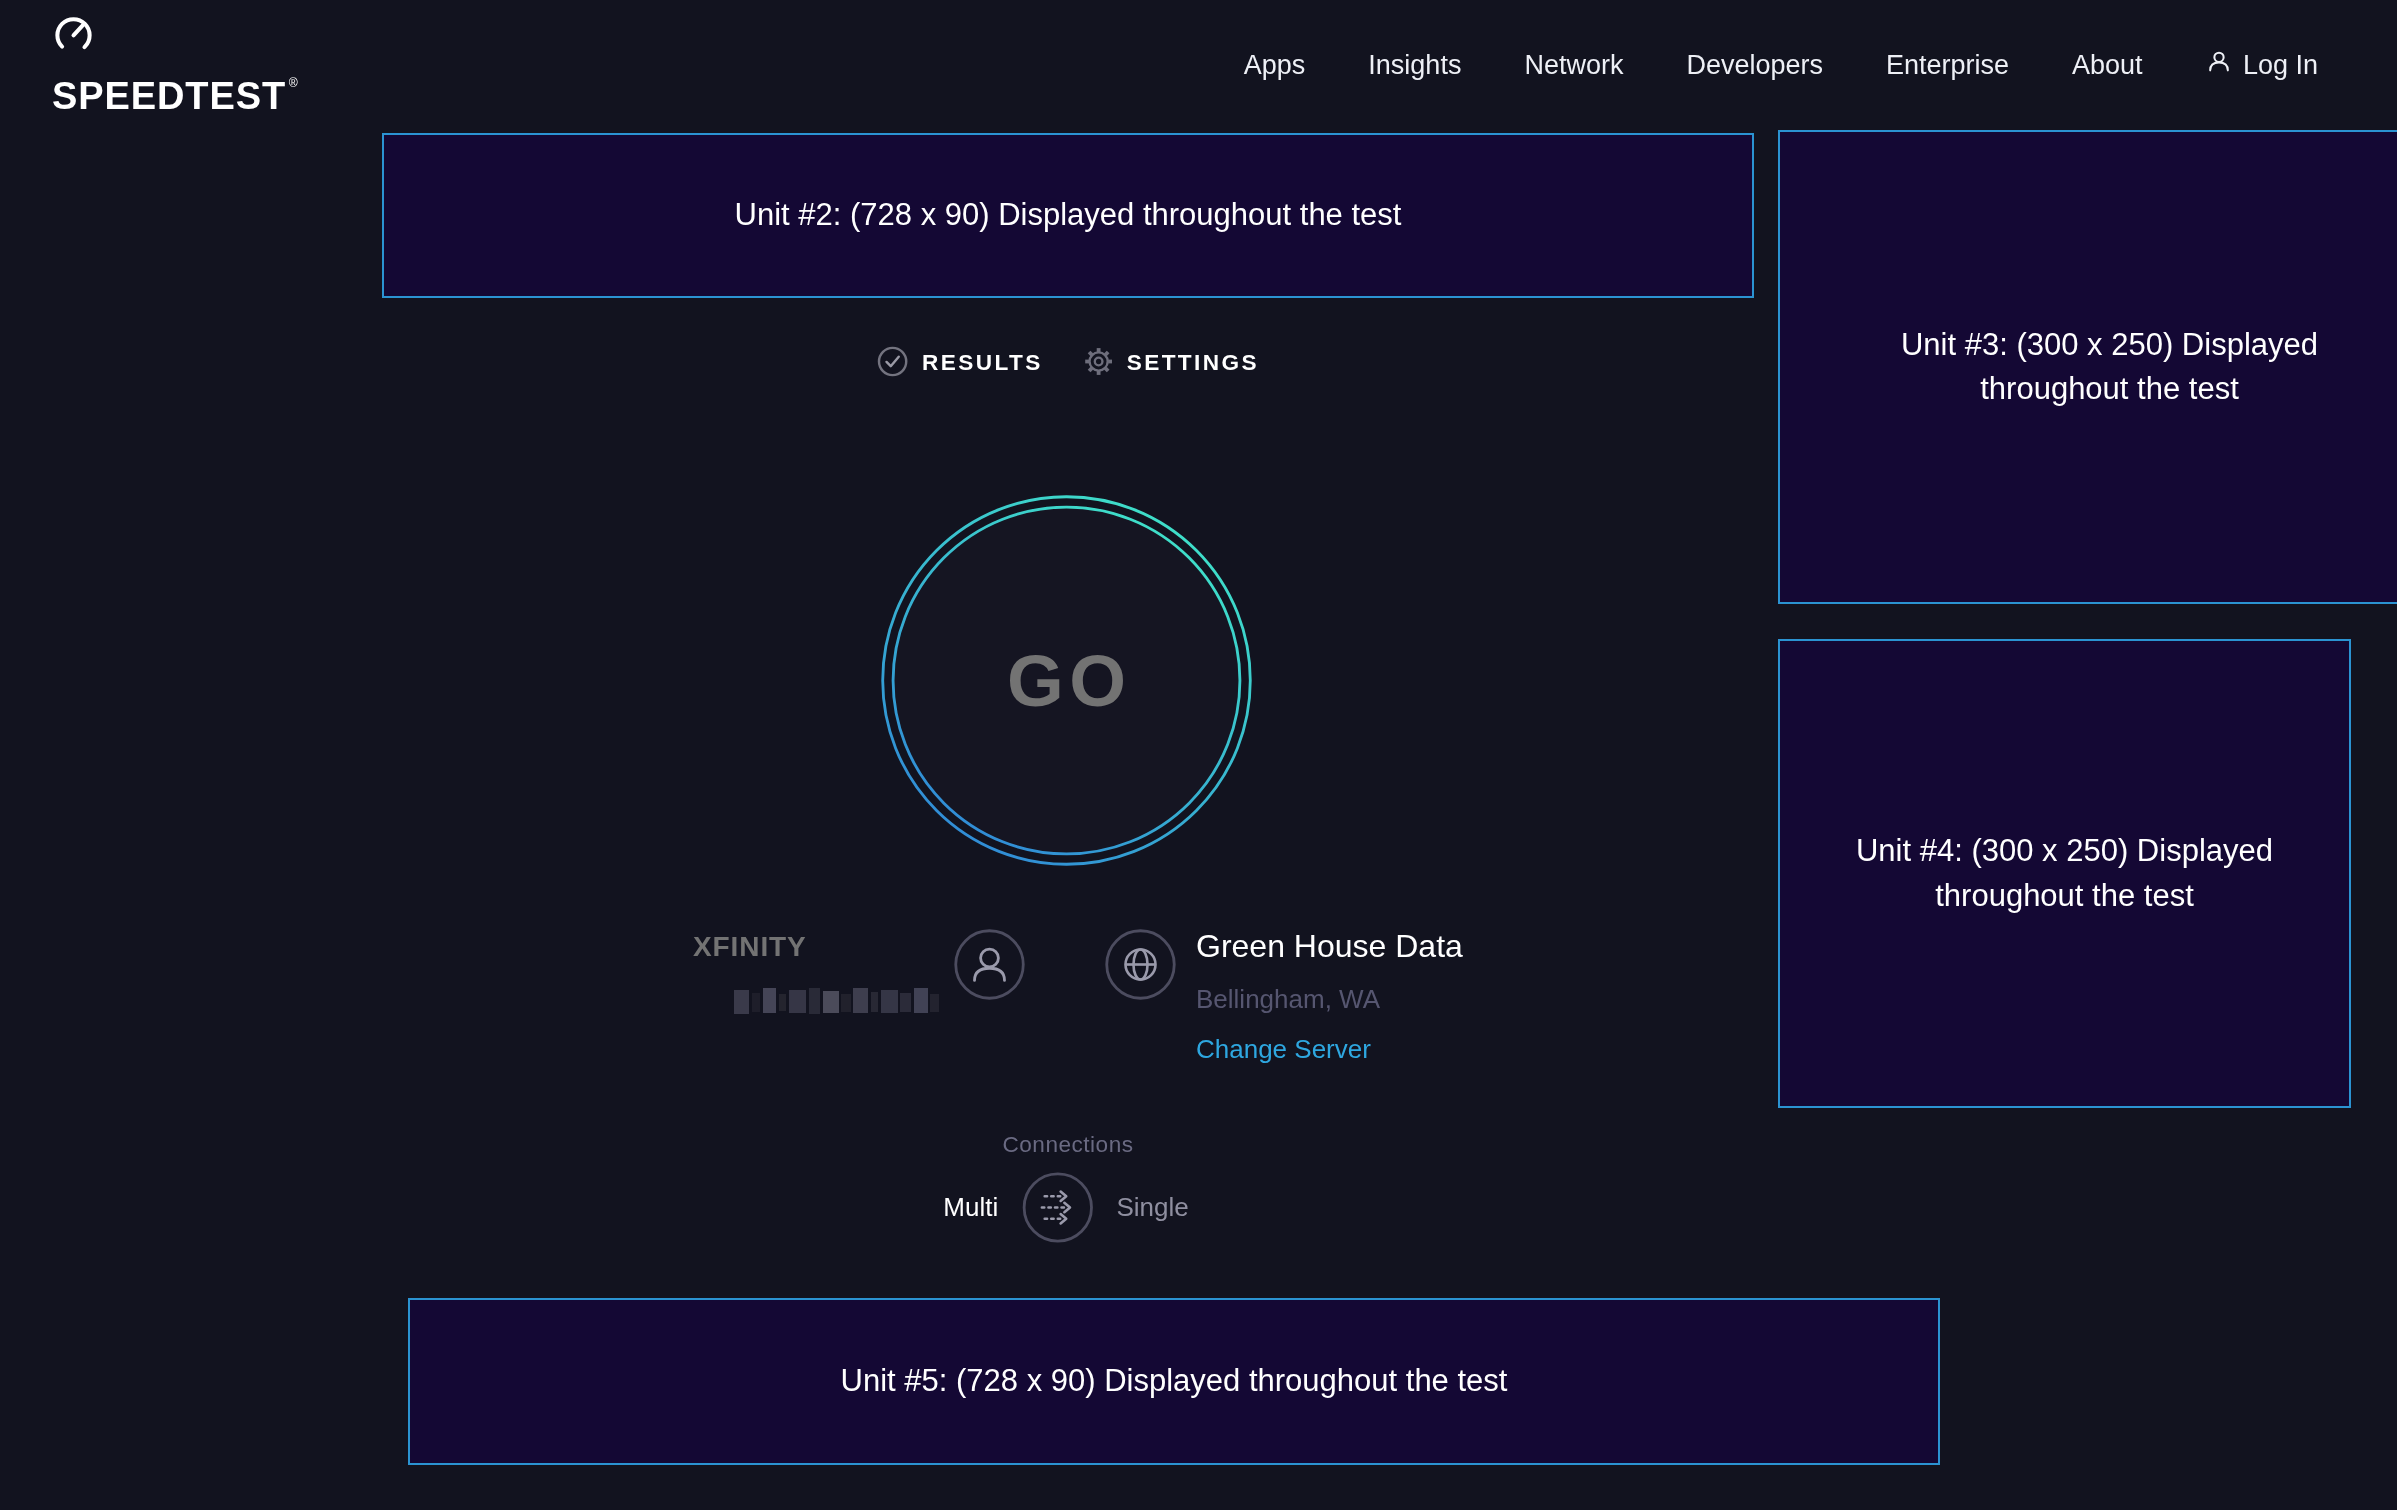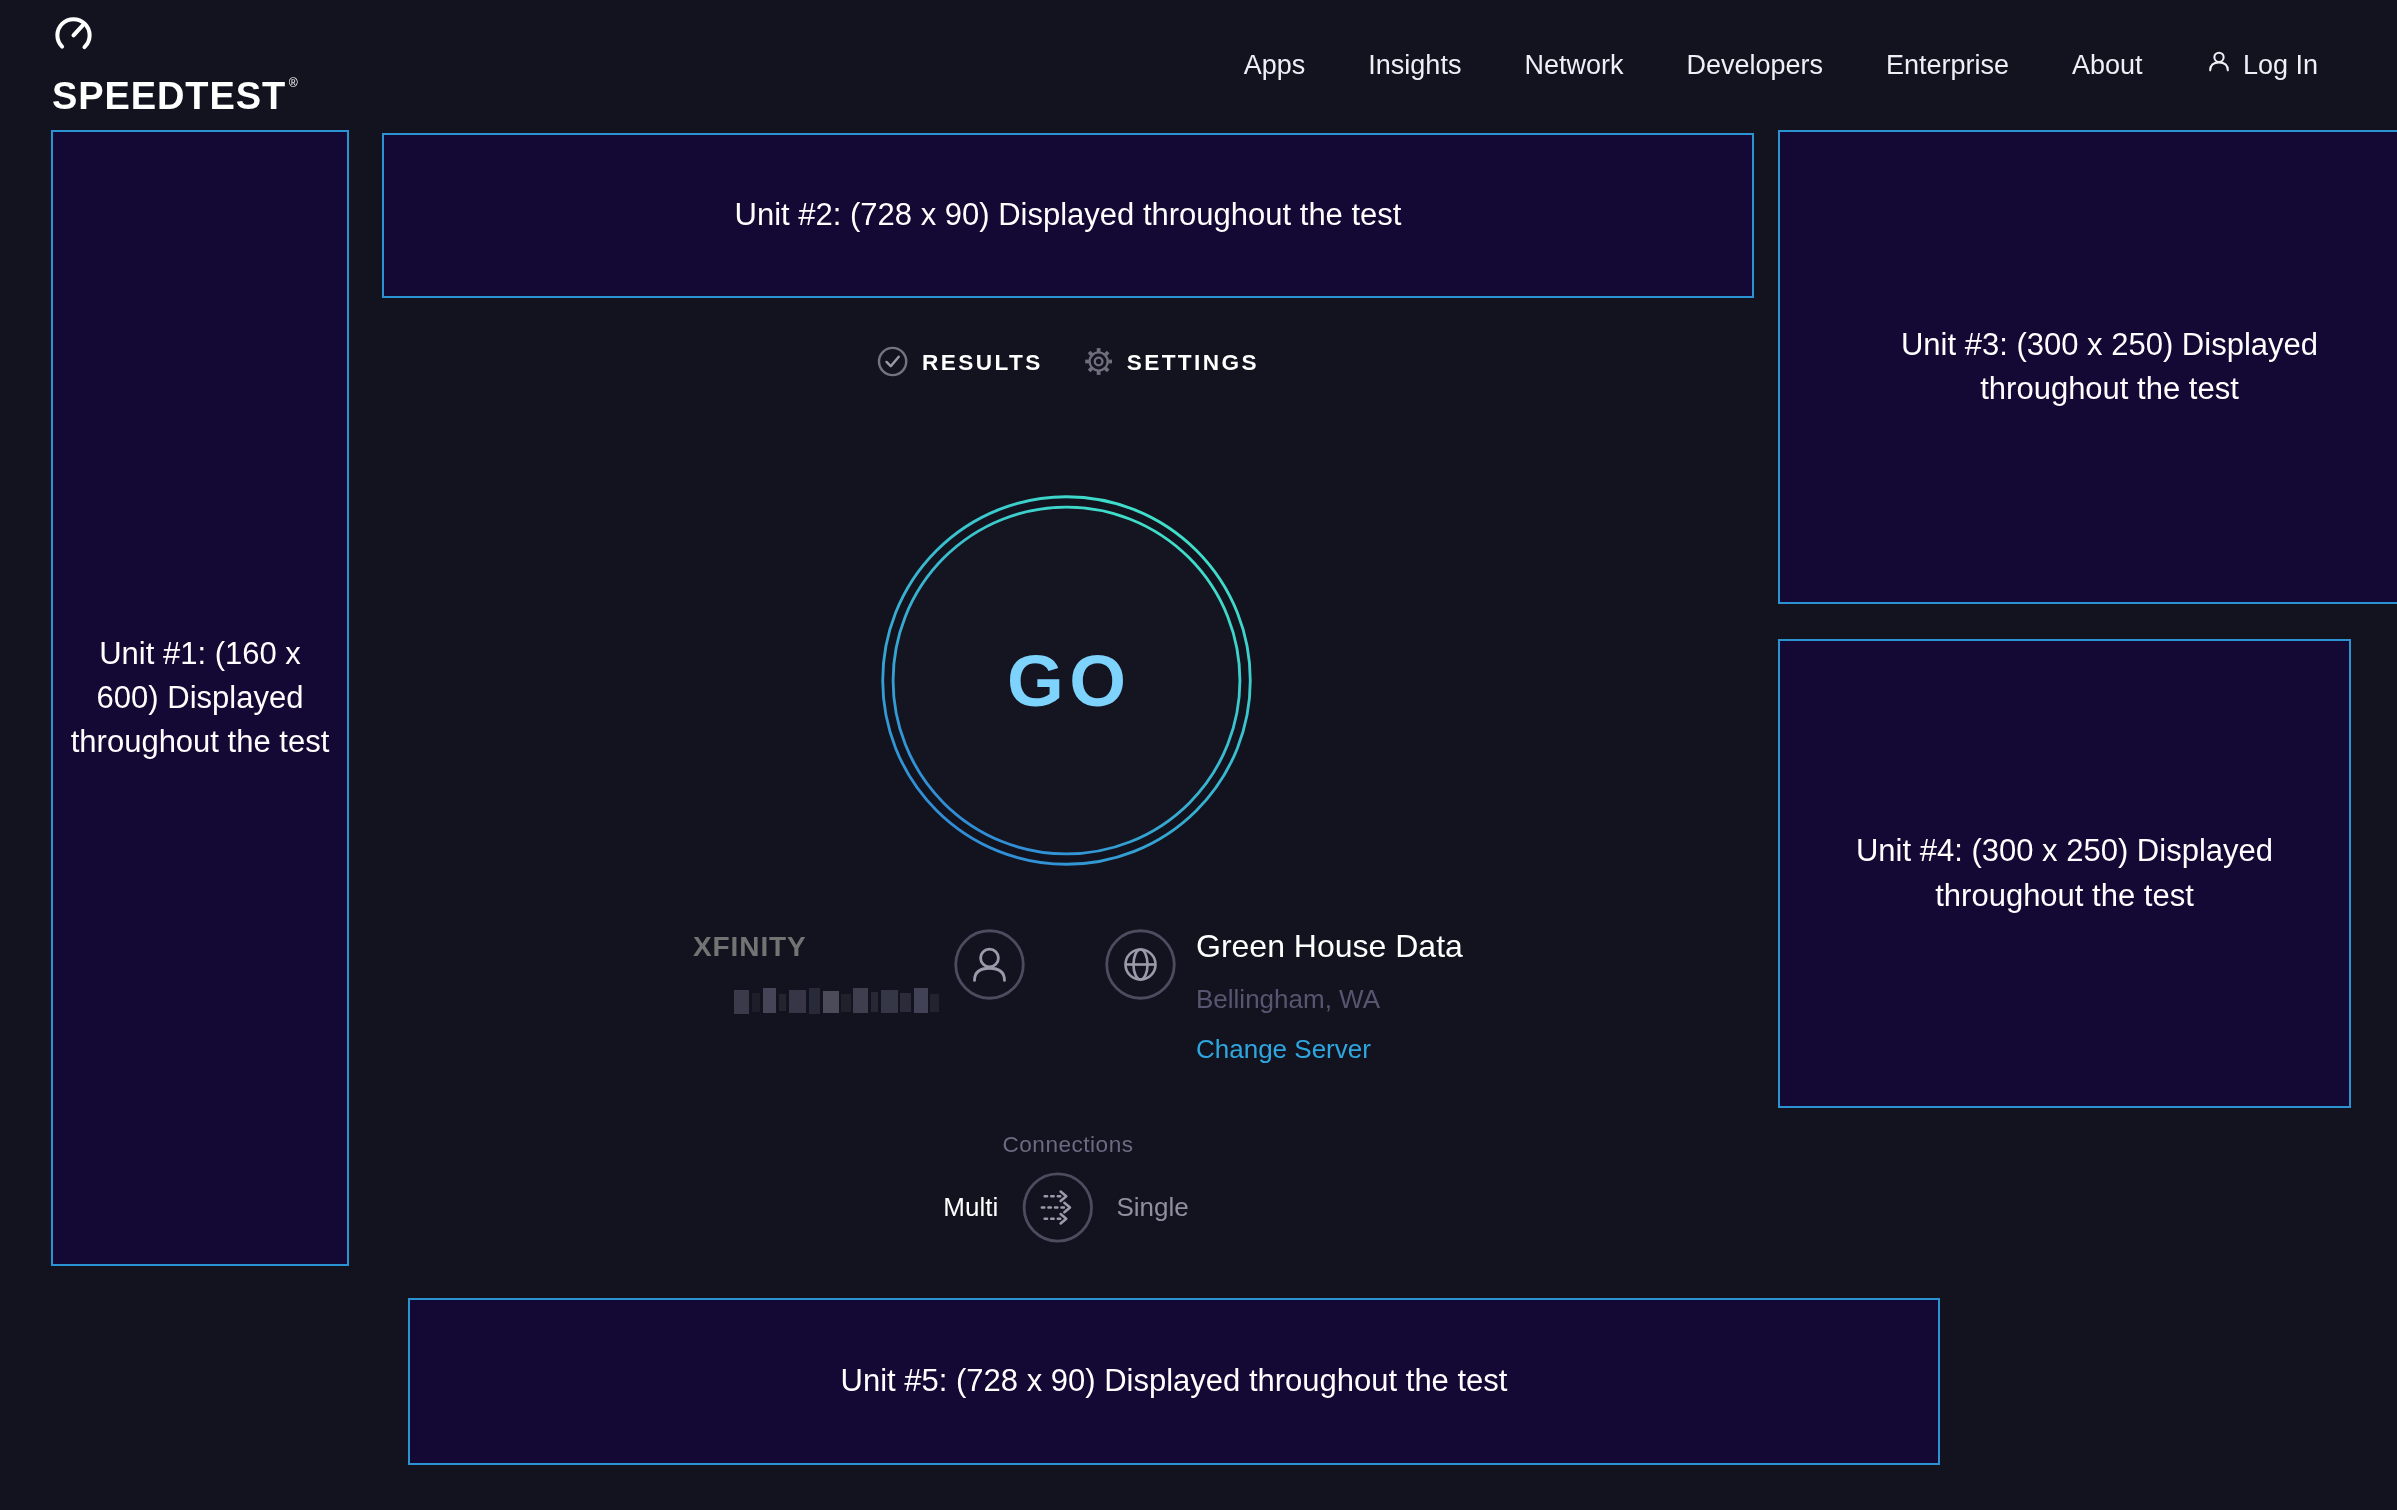--- a/index.html
+++ b/index.html
@@ -32,21 +32,21 @@
   
   .tabs{position:absolute;left:1068px;top:346px;transform:translateX(-50%);
     display:flex;align-items:center;gap:41px;}
   .tab{display:flex;align-items:center;gap:14px;cursor:pointer;}
   .tab-label{font-size:22.6px;font-weight:700;letter-spacing:2.4px;color:#fff;}
   
   .go-wrap{position:absolute;left:878px;top:492px;width:377px;height:377px;cursor:pointer;}
   .go-rings{position:absolute;left:0;top:0;}
   .go-label{position:absolute;left:0;top:0;width:377px;height:377px;
     display:flex;align-items:center;justify-content:center;
-    font-size:73px;font-weight:700;letter-spacing:5.6px;color:#7dd3fc;padding-left:5.6px;box-sizing:border-box;}
+    font-size:73px;font-weight:700;letter-spacing:5.6px;color:#737373;padding-left:5.6px;box-sizing:border-box;}
   
   .provider-name{position:absolute;left:693px;top:931px;width:245px;text-align:left;
     font-size:28px;font-weight:700;letter-spacing:0.9px;color:#737373;}
   .ip-blur{position:absolute;left:734px;top:988px;width:205px;height:28px;
     display:flex;align-items:flex-start;gap:2.8px;overflow:hidden;opacity:.92;}
   .ip-blur span{display:block;}
   .avatar-svg{position:absolute;}
   .server-block{position:absolute;left:1196px;top:927px;}
   .server-name{font-size:32px;color:#fff;line-height:38px;}
   .server-loc{font-size:26px;color:var(--muted-text,#565670);line-height:26px;margin-top:21px;}
@@ -89,21 +89,20 @@
           <svg width="26" height="26" viewBox="0 0 28 28" fill="none">
             <circle cx="14" cy="9" r="5" stroke="#eef0f6" stroke-width="2.2"></circle>
             <path d="M4.5 23 C4.5 16.5 9 14.5 14 14.5 C19 14.5 23.5 16.5 23.5 23" stroke="#eef0f6" stroke-width="2.2" stroke-linecap="round" fill="none"></path>
           </svg>
         </span>
         <span>Log In</span>
       </a>
     </div>
   </div>
 
-  <div class="ad-unit ad1">Unit #1: (160 x 600) Displayed throughout the test</div>
   <div class="ad-unit ad2">Unit #2: (728 x 90) Displayed throughout the test</div>
   <div class="ad-unit ad3">Unit #3: (300 x 250) Displayed throughout the test</div>
   <div class="ad-unit ad4">Unit #4: (300 x 250) Displayed throughout the test</div>
   <div class="ad-unit ad5">Unit #5: (728 x 90) Displayed throughout the test</div>
 
   <div class="tabs">
     <div class="tab">
       <span>
         <svg width="31" height="31" viewBox="0 0 33 33" fill="none">
           <circle cx="16.5" cy="16.5" r="14.5" stroke="#73737f" stroke-width="2.6"></circle>

